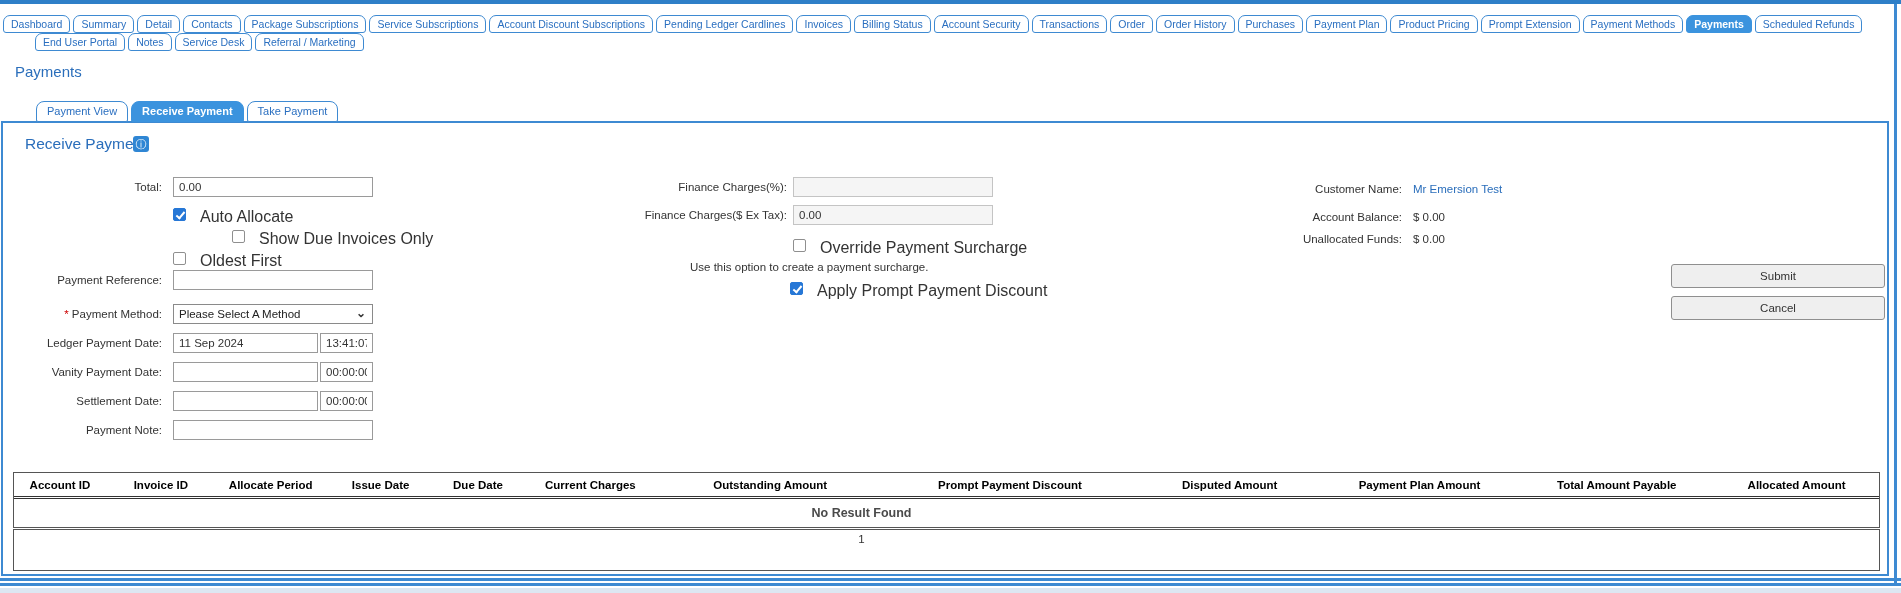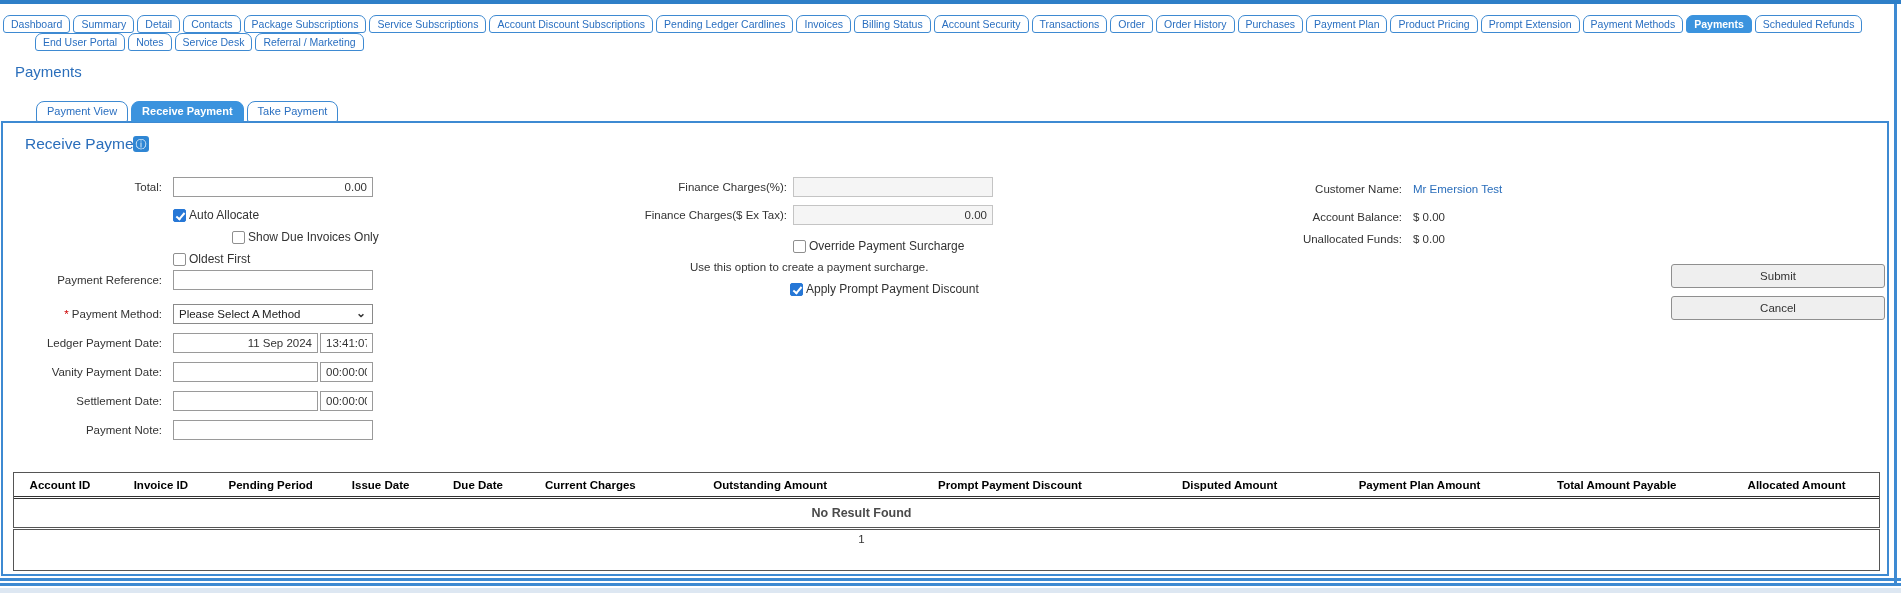--- a/index.html
+++ b/index.html
@@ -28,29 +28,29 @@
 
   .panel{position:absolute;left:1px;top:121px;width:1888px;height:455px;border:2px solid #3e8ad2;background:#fff;box-sizing:border-box;}
 
   .panel-title{position:absolute;left:25px;top:135px;font-size:15.5px;color:#2a6ebb;}
   .info-icon{position:absolute;left:133px;top:136px;width:16px;height:16px;background:#2f86d4;color:#fff;
        border-radius:3px;font-size:11px;line-height:16px;text-align:center;cursor:pointer;}
 
   .lbl{position:absolute;font-size:11.5px;color:#333;text-align:right;}
   .val{position:absolute;font-size:11.5px;color:#333;}
   .inp{position:absolute;height:20px;box-sizing:border-box;border:1px solid #9a9a9a;background:#fff;
-       font-family:"Liberation Sans",sans-serif;font-size:11.5px;color:#333;padding:0 5px;text-align:right;}
+       font-family:"Liberation Sans",sans-serif;font-size:11.5px;color:#333;padding:0 5px;}
   .inp.ro{background:#f5f5f5;border-color:#c4c4c4;}
   .timebox{text-align:right;}
   .req{color:#cc0000;}
   .sel{position:absolute;height:20px;box-sizing:border-box;border:1px solid #8a8a8a;background:#fff;
        font-size:11.5px;color:#222;line-height:18px;padding:0 5px;cursor:pointer;}
   .sel .chev{position:absolute;right:6px;top:-1px;font-size:12px;color:#333;font-weight:bold;}
 
-  .cbrow{position:absolute;display:flex;align-items:flex-end;gap:3px;font-size:12px;color:#333;}
+  .cbrow{position:absolute;display:flex;align-items:flex-start;gap:14px;font-size:16px;color:#333;}
   .cb{width:13px;height:13px;box-sizing:border-box;border:1px solid #8f8f8f;border-radius:2px;background:#fff;
       position:relative;cursor:pointer;flex:0 0 13px;}
   .cb.on{background:#2677d6;border-color:#2677d6;}
   .cb.on::after{content:"";position:absolute;left:4px;top:1px;width:3px;height:7px;
       border:solid #fff;border-width:0 2px 2px 0;transform:rotate(40deg);}
 
   .note{position:absolute;font-size:11.5px;color:#333;}
 
   .link{color:#2a6ebb;cursor:pointer;}
 
@@ -191,21 +191,21 @@
   <div class="val" style="left:1413px;top:233px;">$ 0.00</div>
 
   <div class="btn" style="top:264px;">Submit</div>
   <div class="btn" style="top:296px;">Cancel</div>
 
   <div class="invoice-table">
     <div class="thead">
 
     <div>Account ID</div>
         <div>Invoice ID</div>
-        <div>Pending Period</div>
+        <div>Allocate Period</div>
         <div>Issue Date</div>
         <div>Due Date</div>
         <div>Current Charges</div>
         <div>Outstanding Amount</div>
         <div>Prompt Payment Discount</div>
         <div>Disputed Amount</div>
         <div>Payment Plan Amount</div>
         <div>Total Amount Payable</div>
         <div>Allocated Amount</div>
       </div>

